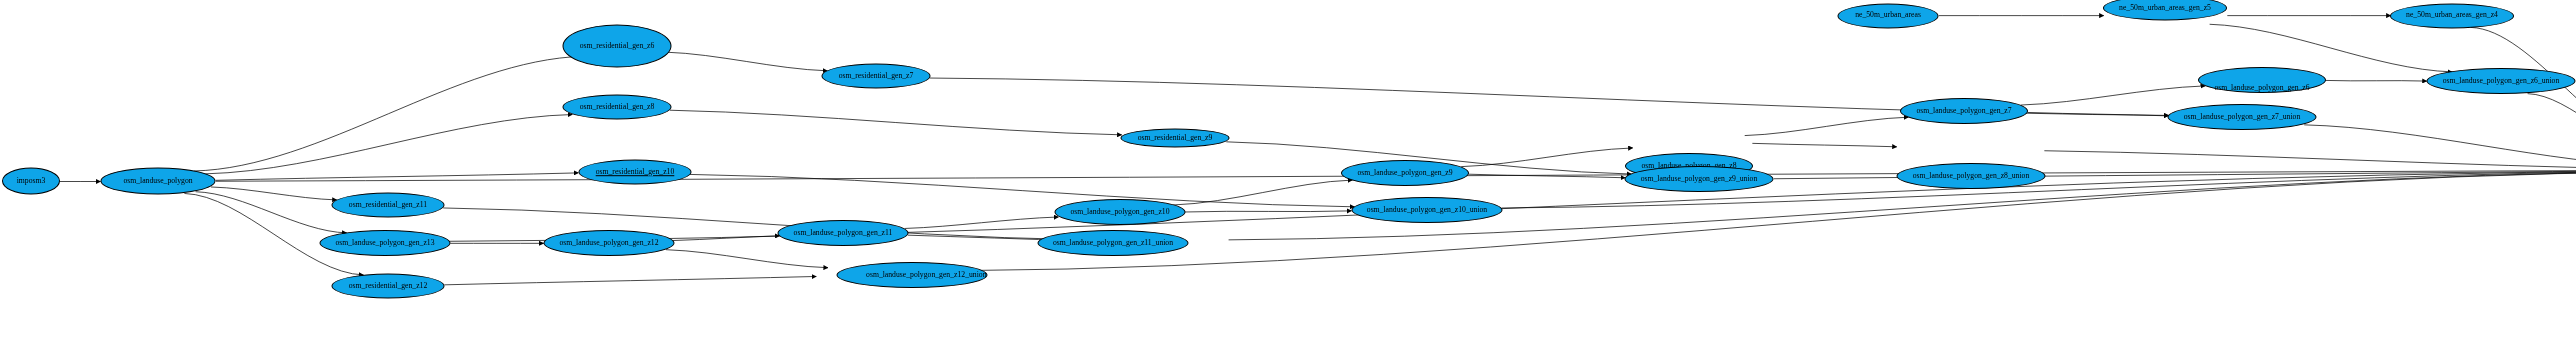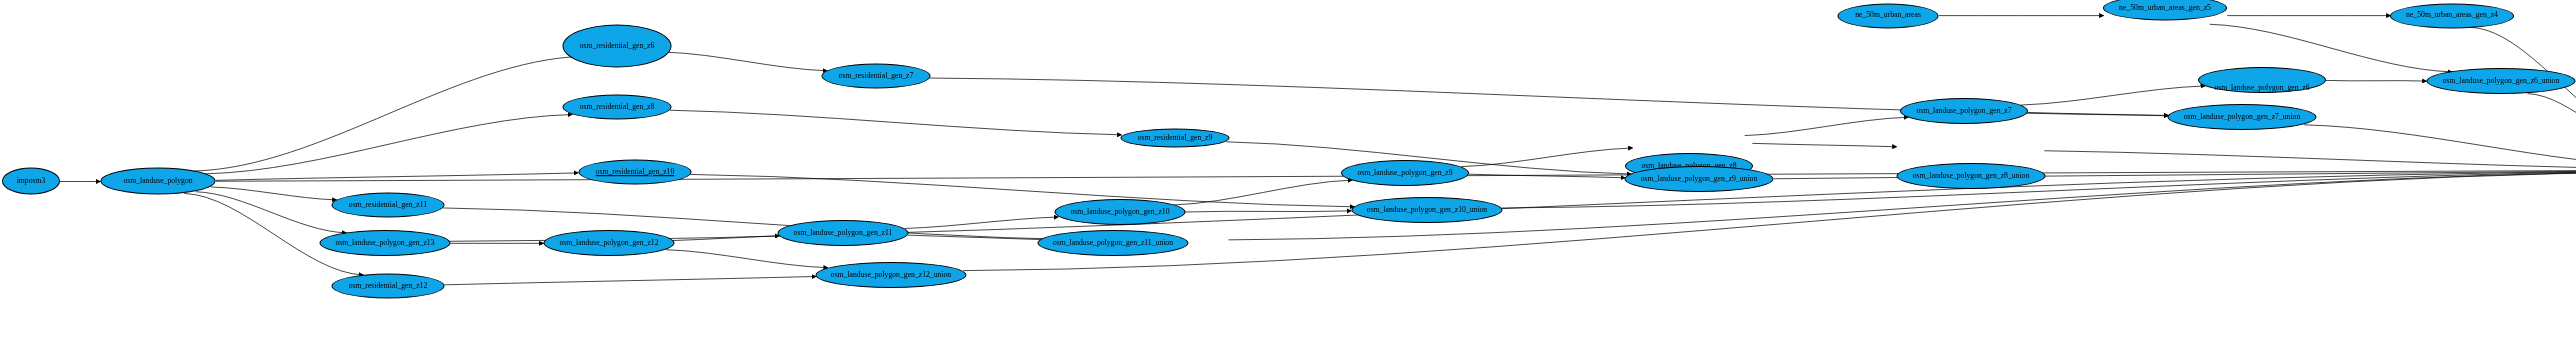--- a/index.html
+++ b/index.html
@@ -144,21 +144,21 @@
       </div>
       <div class="node" style="left: 1689px; top: 142px; width: 128px; height: 26px; margin-top: 24px;">
         <span>osm_landuse_polygon_gen_z8</span>
       </div>
       <div class="node" style="left: 1964px; top: 111px; width: 128px; height: 26px;">
         <span>osm_landuse_polygon_gen_z7</span>
       </div>
       <div class="node" style="left: 2262px; top: 80px; width: 128px; height: 26px; align-items: flex-end;">
         <span>osm_landuse_polygon_gen_z6</span>
       </div>
-      <div class="node" style="left: 891px; top: 275px; width: 151px; height: 26px;">
+      <div class="node" style="left: 912px; top: 275px; width: 151px; height: 26px; justify-content: flex-end;">
         <span>osm_landuse_polygon_gen_z12_union</span>
       </div>
       <div class="node" style="left: 1113px; top: 243px; width: 151px; height: 26px; font-family: Liberation Serif, serif;">
         <span>osm_landuse_polygon_gen_z11_union</span>
       </div>
       <div class="node" style="left: 1427px; top: 210px; width: 151px; height: 26px; text-align: right;">
         <span>osm_landuse_polygon_gen_z10_union</span>
       </div>
       <div class="node" style="left: 1699px; top: 179px; width: 149px; height: 26px;">
         <span>osm_landuse_polygon_gen_z9_union</span>

